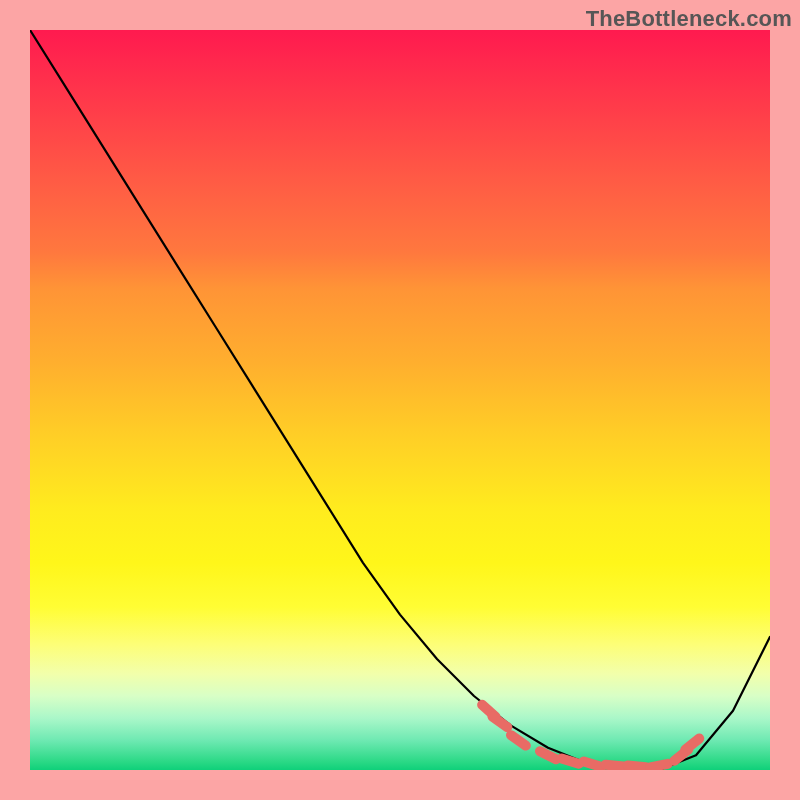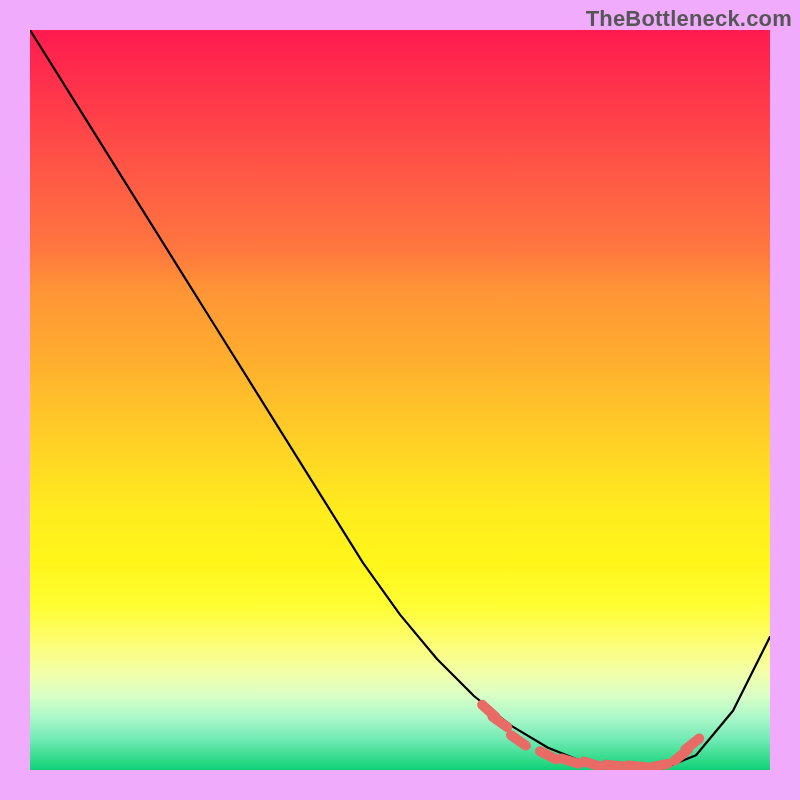--- a/index.html
+++ b/index.html
@@ -8,21 +8,21 @@
     width: 800px;
     height: 800px;
     overflow: hidden;
     background: #000;
     font-family: Arial, Helvetica, sans-serif;
   }
   .frame {
     position: relative;
     width: 800px;
     height: 800px;
-    background: #f0abfc;
+    background: #fca5a5;
   }
   .plot-area {
     position: absolute;
     left: 30px;
     top: 30px;
     width: 740px;
     height: 740px;
     background: linear-gradient(
       to bottom,
       #ff1a4f 0%,

